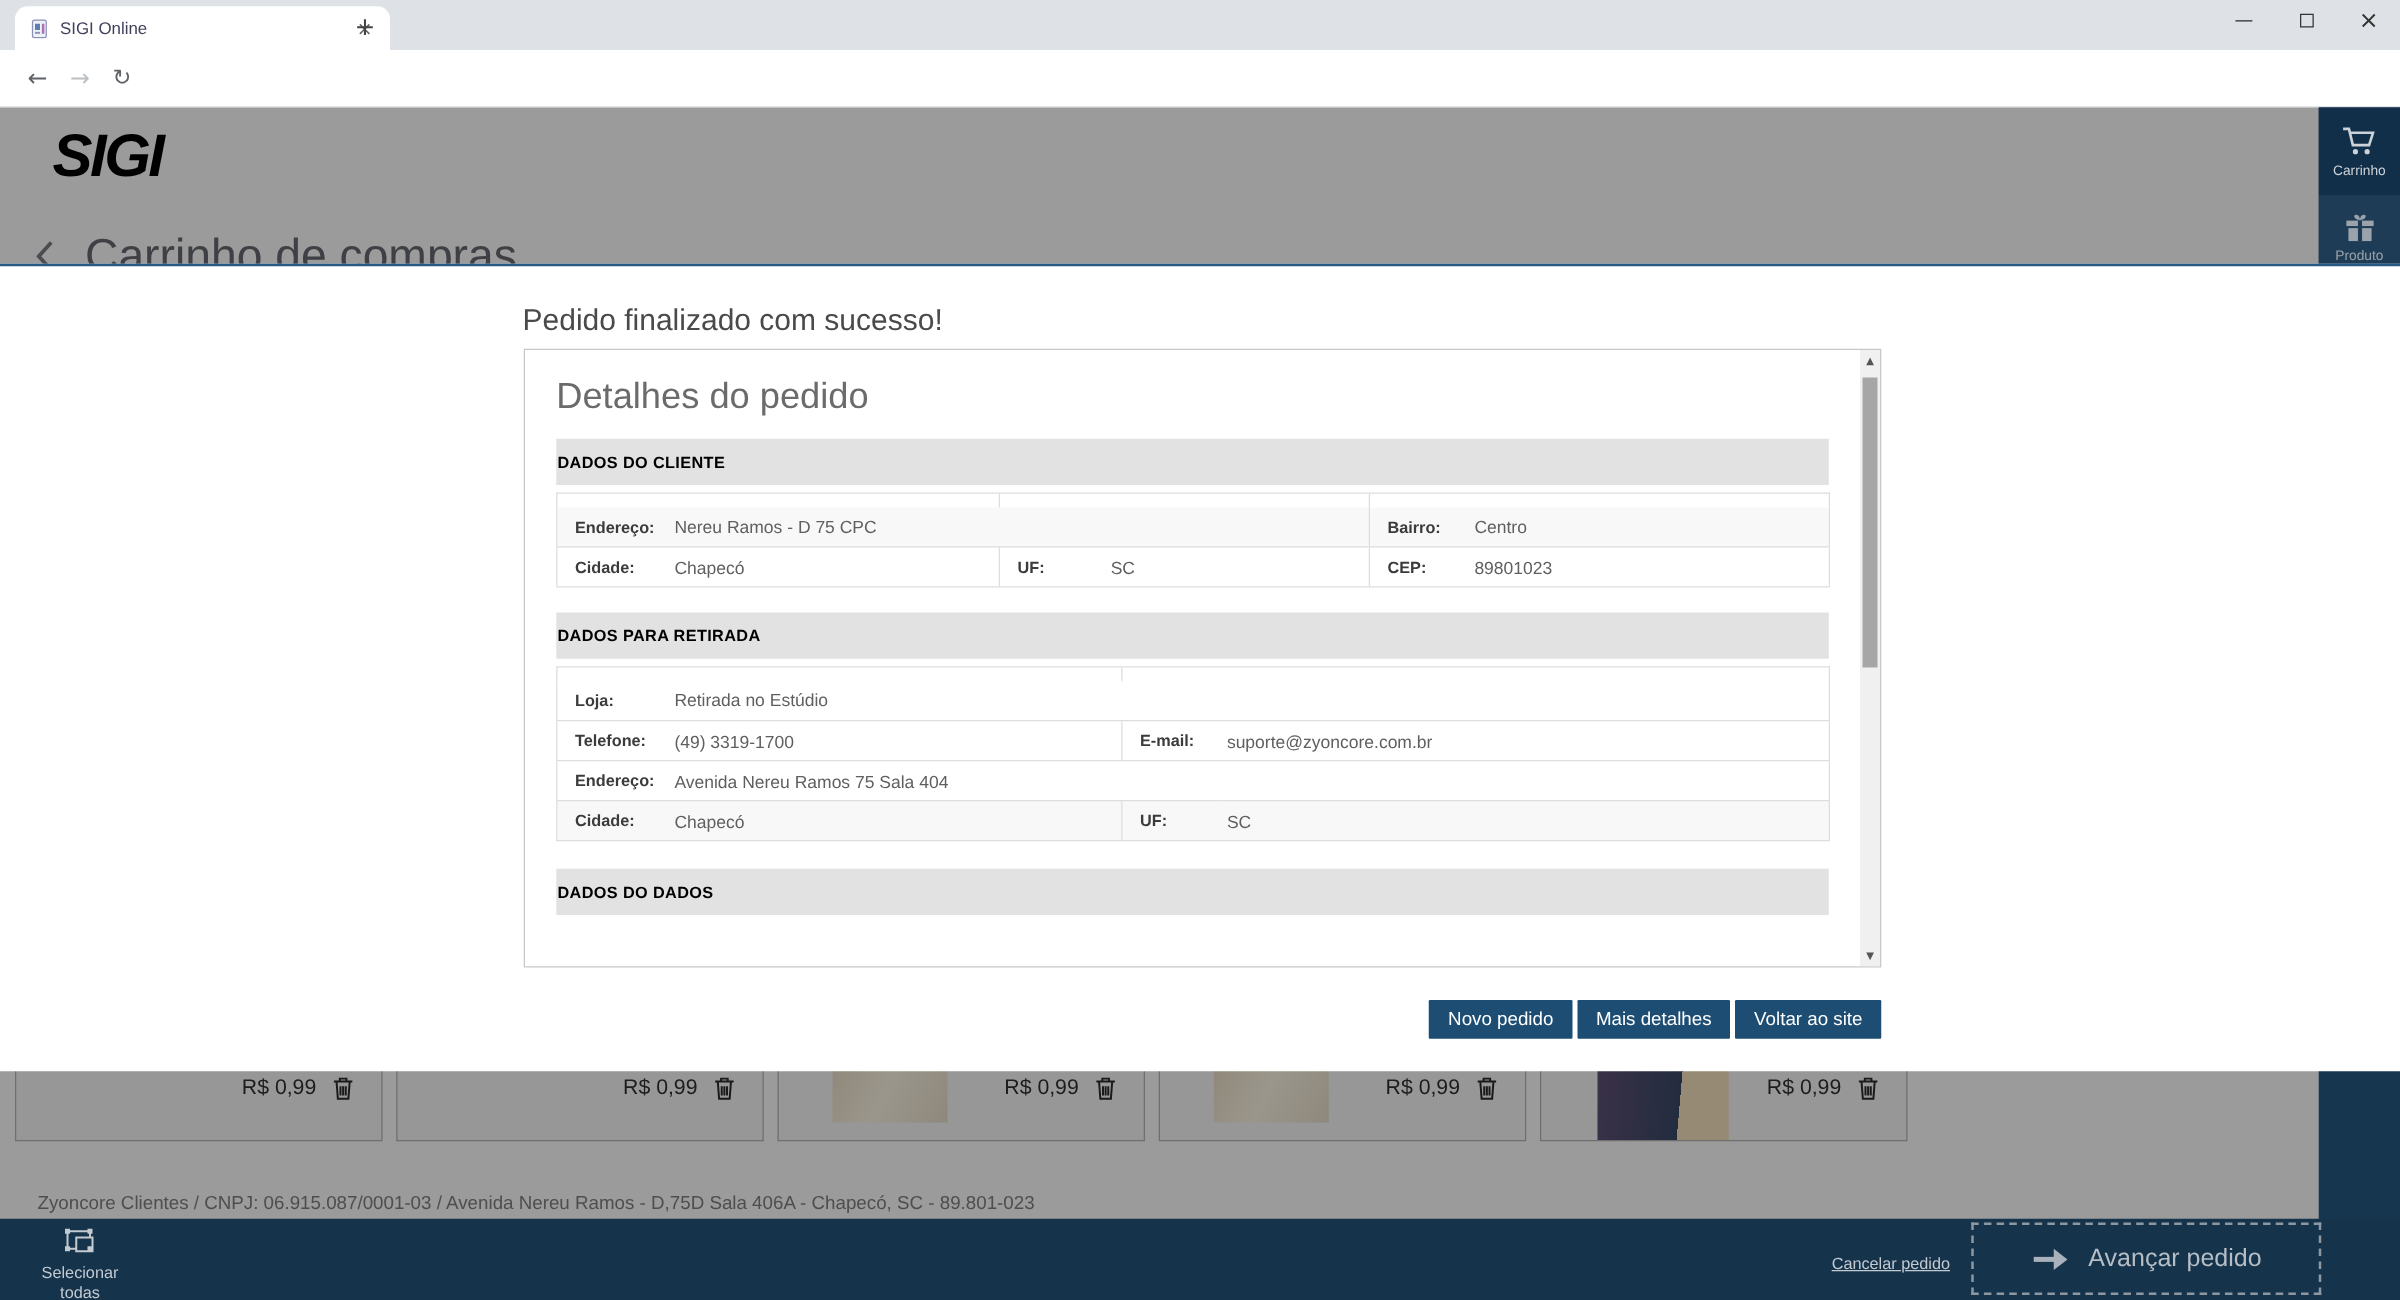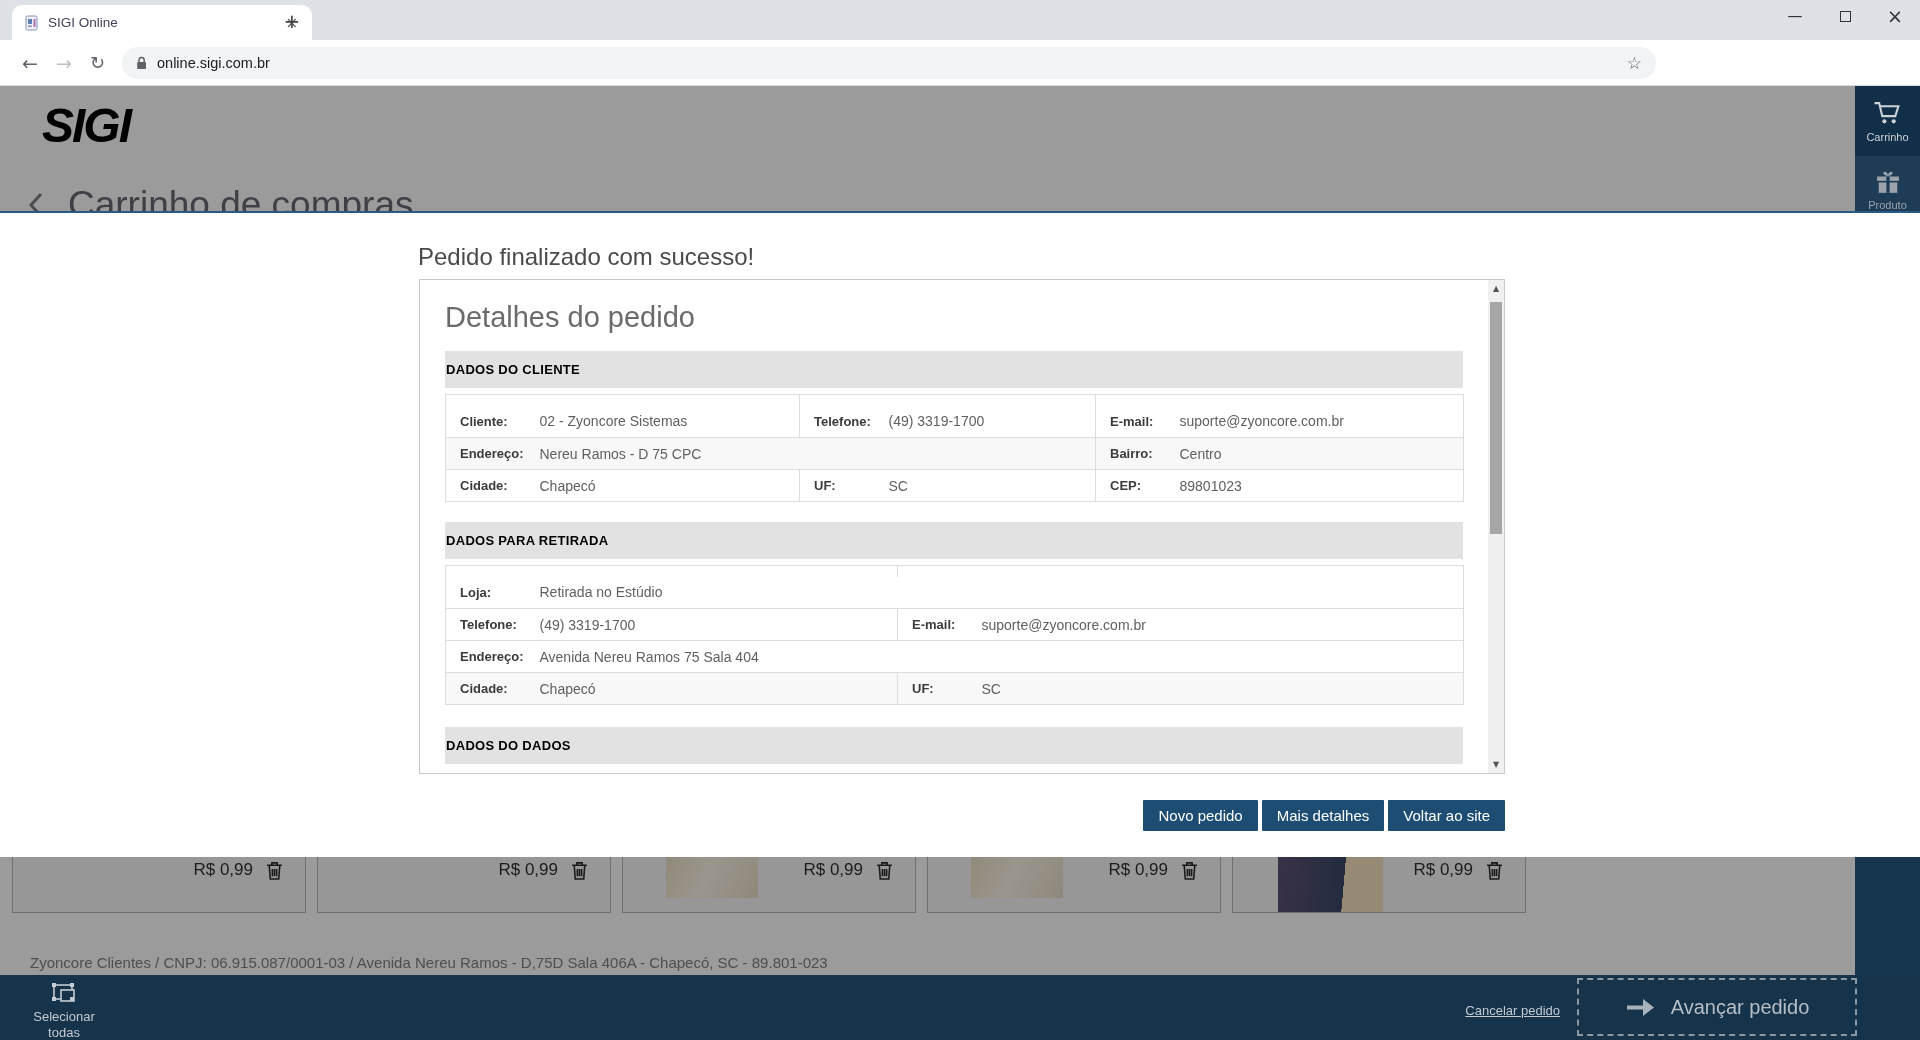--- a/index.html
+++ b/index.html
@@ -118,28 +118,20 @@
           <span class="sq"></span>
         </div>
       <div class="winbtn glyph" style="font-size:19px;">×</div>
     </div>
   </div>
 
   <div class="toolbar"></div>
   <span class="navbtn glyph" style="left:22px;">←</span>
   <span class="navbtn glyph disabled" style="left:56px;">→</span>
   <span class="navbtn glyph" style="left:90px; font-size:18px;">↻</span>
-  <div class="omnibox">
-    <svg width="11" height="14" viewBox="0 0 11 14">
-      <path d="M3 6 V4 a2.6 2.6 0 0 1 5.2 0 V6" fill="none" stroke="#5f6368" stroke-width="1.5"></path>
-      <rect x="1.2" y="6" width="8.8" height="7" rx="1" fill="#5f6368"></rect>
-    </svg>
-    <span class="omni-url">online.sigi.com.br</span>
-    <span class="omni-star glyph">☆</span>
-  </div>
 
   <div class="page">
     <div class="logo">SIGI</div>
 
     <svg class="back-chevron" width="16" height="26" viewBox="0 0 16 26">
       <polyline points="13,2 3,13 13,24" fill="none" stroke="#4a4c50" stroke-width="3"></polyline>
     </svg>
     <div class="page-heading">Carrinho de compras</div>
 
     <div class="side-rail">
@@ -255,28 +247,20 @@
             </colgroup>
           <tbody>
               <tr class="spacer">
                 <td></td>
                 <td></td>
                 <td class="sep"></td>
                 <td></td>
                 <td class="sep"></td>
                 <td></td>
               </tr>
-          <tr>
-            <td class="l">Cliente:</td>
-            <td class="v">02 - Zyoncore Sistemas</td>
-            <td class="l sep">Telefone:</td>
-            <td class="v">(49) 3319-1700</td>
-            <td class="l sep">E-mail:</td>
-            <td class="v">suporte@zyoncore.com.br</td>
-          </tr>
           <tr class="stripe">
             <td class="l">Endereço:</td>
             <td class="v" colspan="3">Nereu Ramos - D 75 CPC</td>
             <td class="l sep">Bairro:</td>
             <td class="v">Centro</td>
           </tr>
           <tr>
             <td class="l">Cidade:</td>
             <td class="v">Chapecó</td>
             <td class="l sep">UF:</td>

